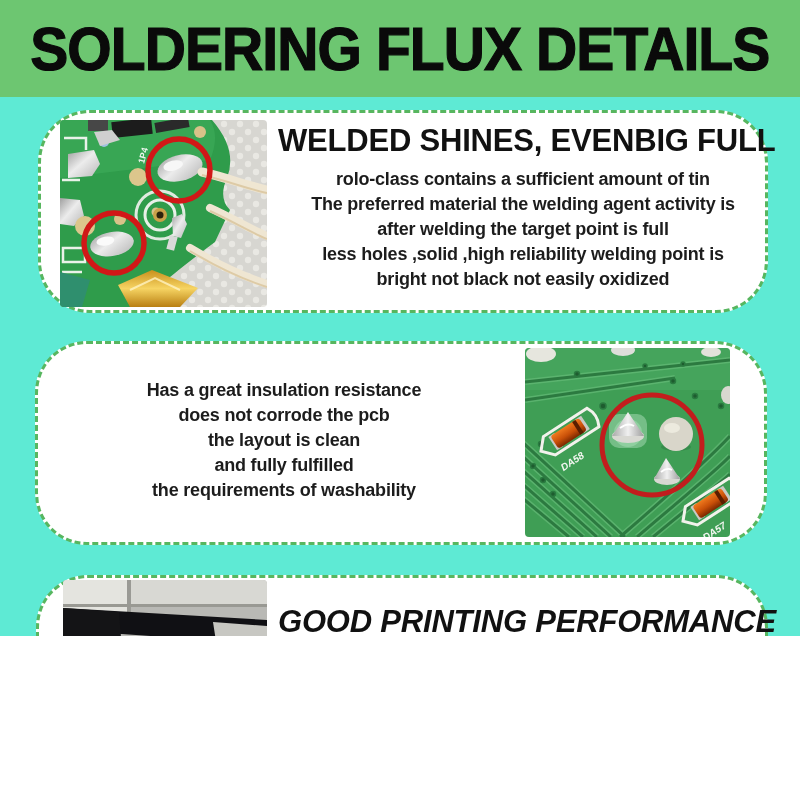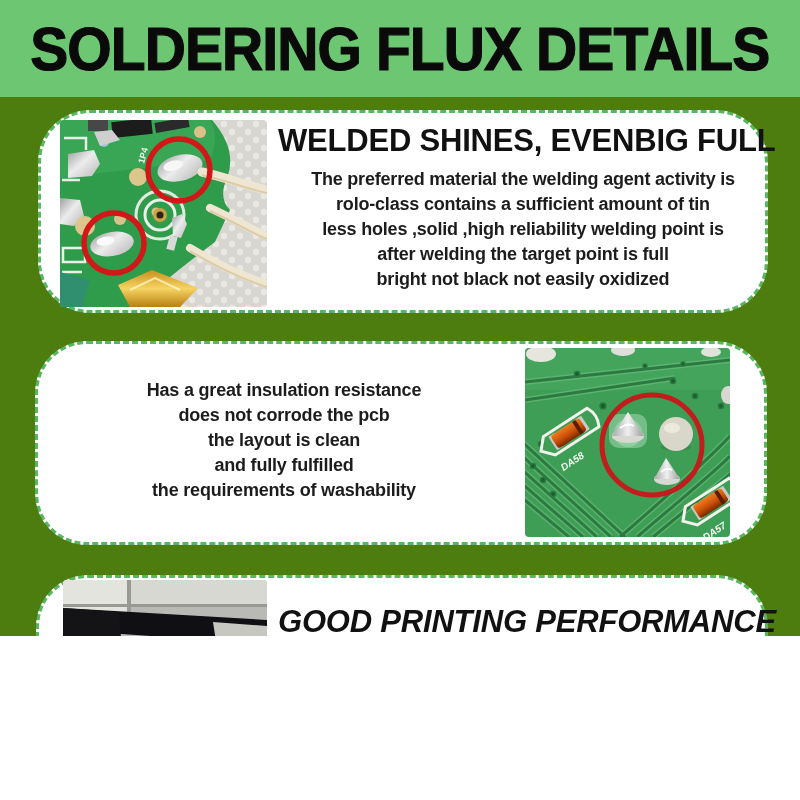--- a/index.html
+++ b/index.html
@@ -1,17 +1,17 @@
 <!DOCTYPE html>
 <html><head>
 <meta charset="utf-8">
 <style>
   html,body{margin:0;padding:0;background:#ffffff;}
   .page{
-    position:relative;width:800px;height:636px;background:#4d7c0f;overflow:hidden;
+    position:relative;width:800px;height:636px;background:#5eead4;overflow:hidden;
     font-family:"Liberation Sans", sans-serif;color:#151515;
   }
   
   .banner{
     position:absolute;left:0;top:0;width:800px;height:97px;
     background:#6dc671;display:flex;align-items:center;justify-content:center;
   }
   .banner h1{
     margin:0;font-size:62px;font-weight:700;letter-spacing:-1px;white-space:nowrap;
     transform:scaleX(0.92);transform-origin:center;color:#0a0a0a;
@@ -132,24 +132,24 @@
       <path d="M0 152 L30 160 L22 187 L0 187 Z" fill="#2f8f6e"></path>
       <text x="84" y="44" transform="rotate(-75 84 44)" font-size="9" font-weight="bold" fill="#eef6ee">1P4</text>
       <circle cx="119" cy="50" r="31" fill="none" stroke="#d11717" stroke-width="5.5"></circle>
       <circle cx="54" cy="123" r="30" fill="none" stroke="#d11717" stroke-width="5.5"></circle>
     </svg>
   </div>
 
   <div class="tblock tblock1">
     <h2>WELDED SHINES, EVENBIG FULL</h2>
     <div class="body">
+      <p>rolo-class contains a sufficient amount of tin</p>
       <p>The preferred material the welding agent activity is</p>
-      <p>rolo-class contains a sufficient amount of tin</p>
+      <p>after welding the target point is full</p>
       <p>less holes ,solid ,high reliability welding point is</p>
-      <p>after welding the target point is full</p>
       <p>bright not black not easily oxidized</p>
     </div>
   </div>
 
   <div class="card card2"></div>
 
   <div class="tblock tblock2">
     <div class="body">
       <p>Has a great insulation resistance</p>
       <p>does not corrode the pcb</p>

